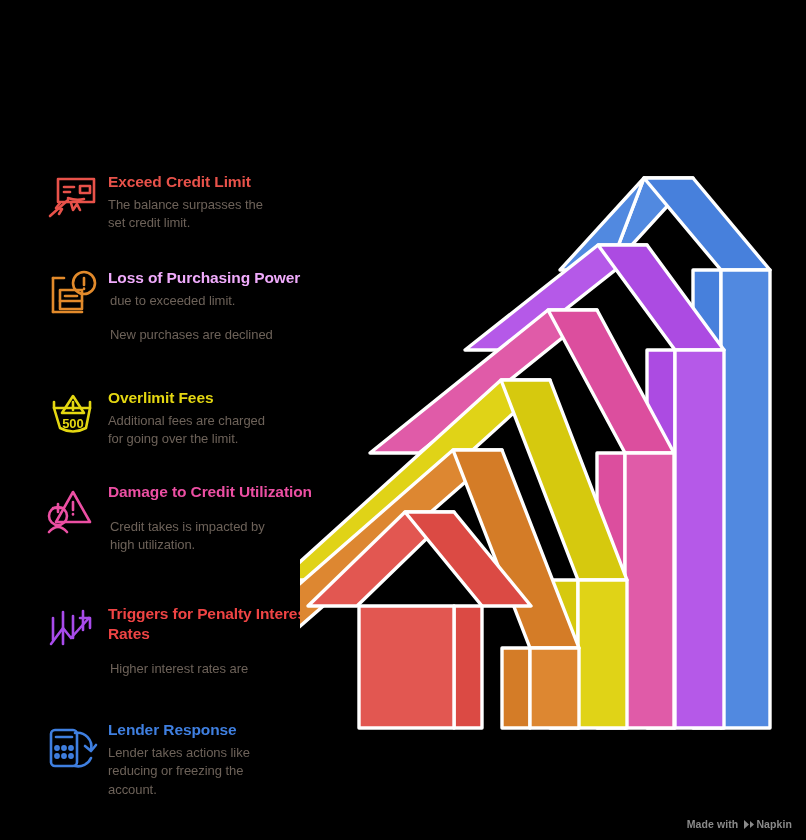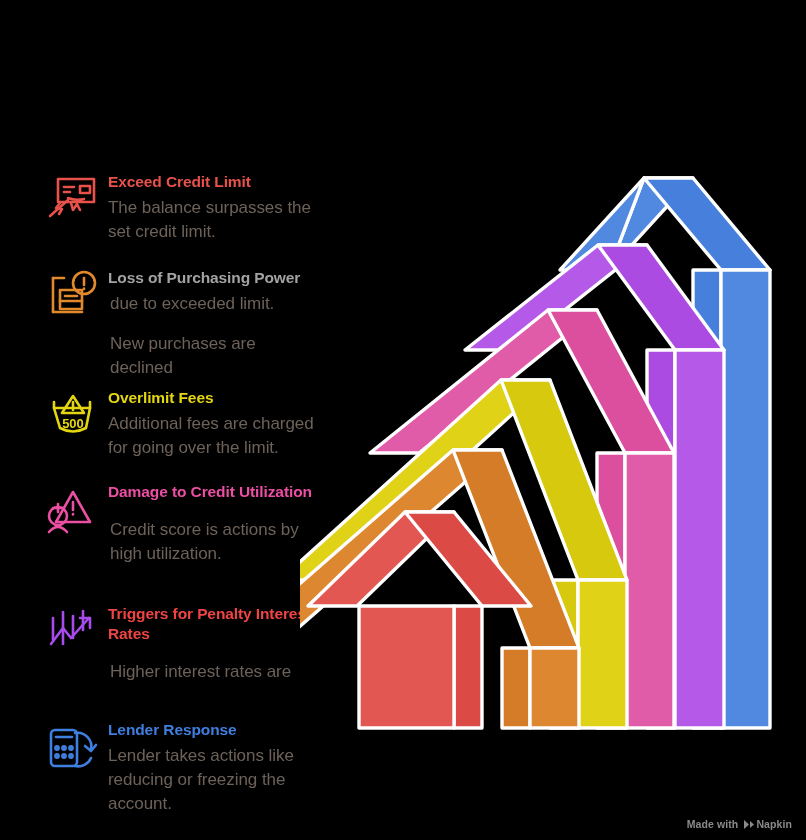--- a/index.html
+++ b/index.html
@@ -18,21 +18,21 @@
   .ico{
     position:absolute;left:2px;top:0;width:58px;height:54px;text-align:center;
   }
   .ico svg{display:block;width:58px;height:54px;}
   .txt{position:absolute;left:66px;width:206px;}
   .ttl{
     font-size:15.5px;font-weight:bold;line-height:1.28;
     letter-spacing:-0.1px;margin:0 0 4px 0;
   }
   .dsc{
-    font-size:17px;line-height:1.42;color:#6d6259;
+    font-size:13px;line-height:1.42;color:#6d6259;
     margin:0;letter-spacing:-0.05px;
   }
   .dsc.ind{margin-left:2px;}
 
   
   #art{position:absolute;left:300px;top:140px;width:506px;height:620px;}
   #art svg{display:block;}
 
   
   #made{
@@ -79,21 +79,21 @@
           <path d="M9 44 H38"></path>
           <path d="M16 22 H38 V41 H16 Z"></path>
           <path d="M21 28 H33"></path>
           <path d="M16 33 H38"></path>
           <circle cx="40" cy="15" r="11"></circle>
           <path d="M40 10 V17"></path>
             <path d="M40 20.5 v0.4"></path>
         </svg>
       </div>
       <div class="txt">
-        <p class="ttl" style="color:#a3a3a3">Loss of Purchasing Power</p>
+        <p class="ttl" style="color:#f0abfc">Loss of Purchasing Power</p>
         <p class="dsc ind">due to exceeded limit.</p>
         <p class="dsc ind" style="margin-top:16px">New purchases are declined</p>
       </div>
     </div>
 
     <div class="item" style="top:344px">
       <div class="ico">
         <svg viewBox="0 0 58 54" fill="none" stroke="#E4D711" stroke-width="2.6" stroke-linecap="round" stroke-linejoin="round">
           <path d="M10 20 H46 L42 40 Q29 47 16 40 Z"></path>
           <path d="M10 20 V14"></path>
@@ -118,21 +118,21 @@
           <path d="M29 20 V28"></path>
             <path d="M29 32 v0.4"></path>
           <circle cx="14" cy="34" r="9"></circle>
           <path d="M14 22 V30"></path>
             <path d="M9 26 H19"></path>
           <path d="M5 50 Q14 40 23 50"></path>
         </svg>
       </div>
       <div class="txt">
         <p class="ttl" style="color:#EC4FA3">Damage to Credit Utilization</p>
-        <p class="dsc ind" style="margin-top:16px">Credit score is actions by</p>
+        <p class="dsc ind" style="margin-top:16px">Credit takes is impacted by</p>
         <p class="dsc ind">high utilization.</p>
       </div>
     </div>
 
     <div class="item" style="top:560px">
       <div class="ico">
         <svg viewBox="0 0 58 54" fill="none" stroke="#A84BEB" stroke-width="2.6" stroke-linecap="round" stroke-linejoin="round">
           <path d="M9 14 V36"></path>
           <path d="M19 8 V40"></path>
           <path d="M29 12 V34"></path>

